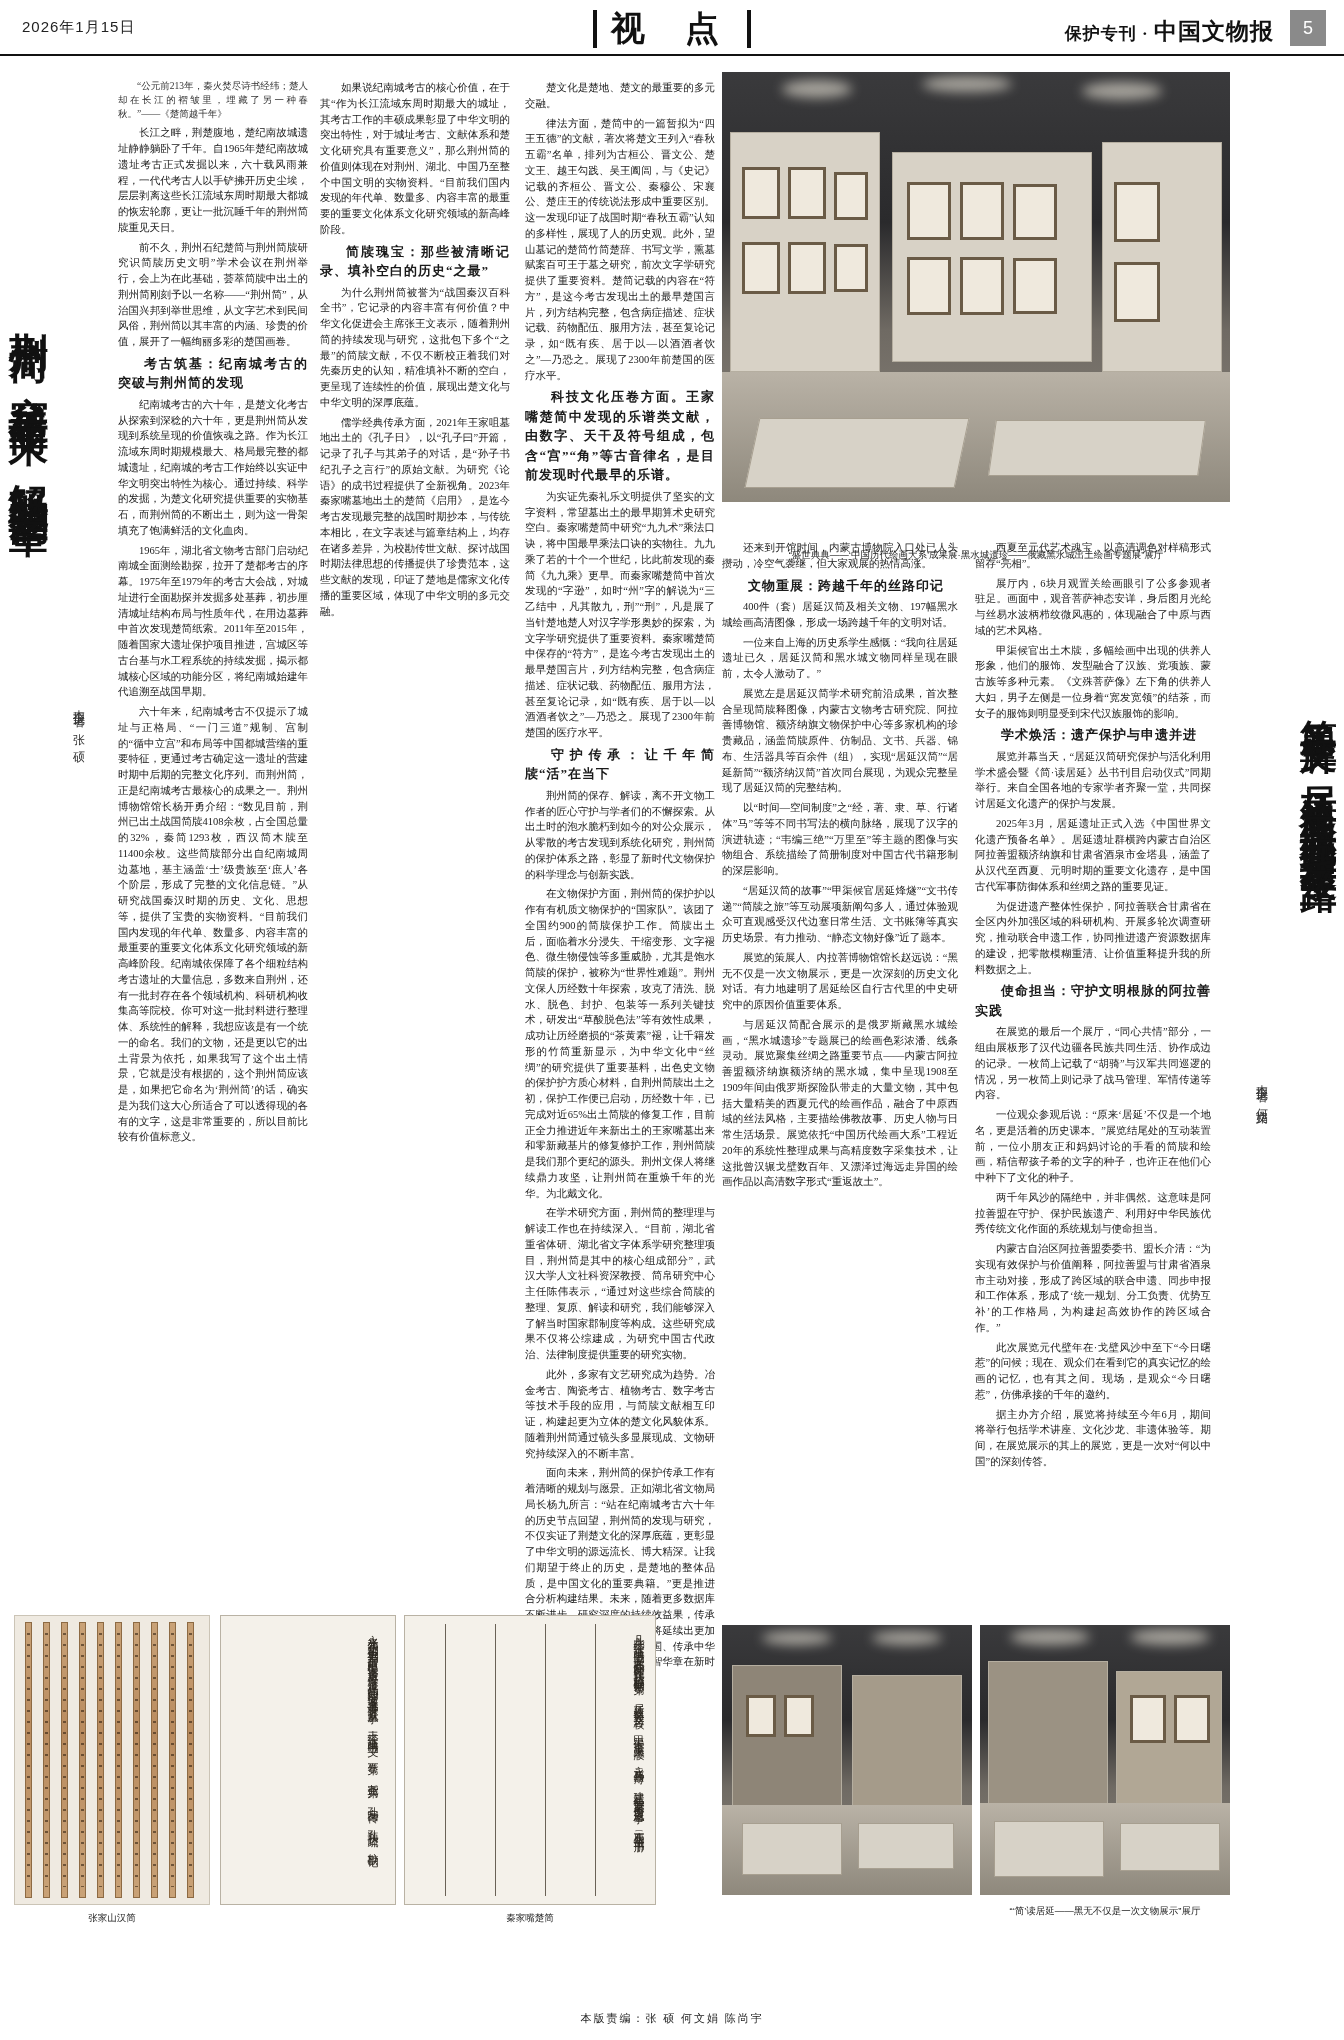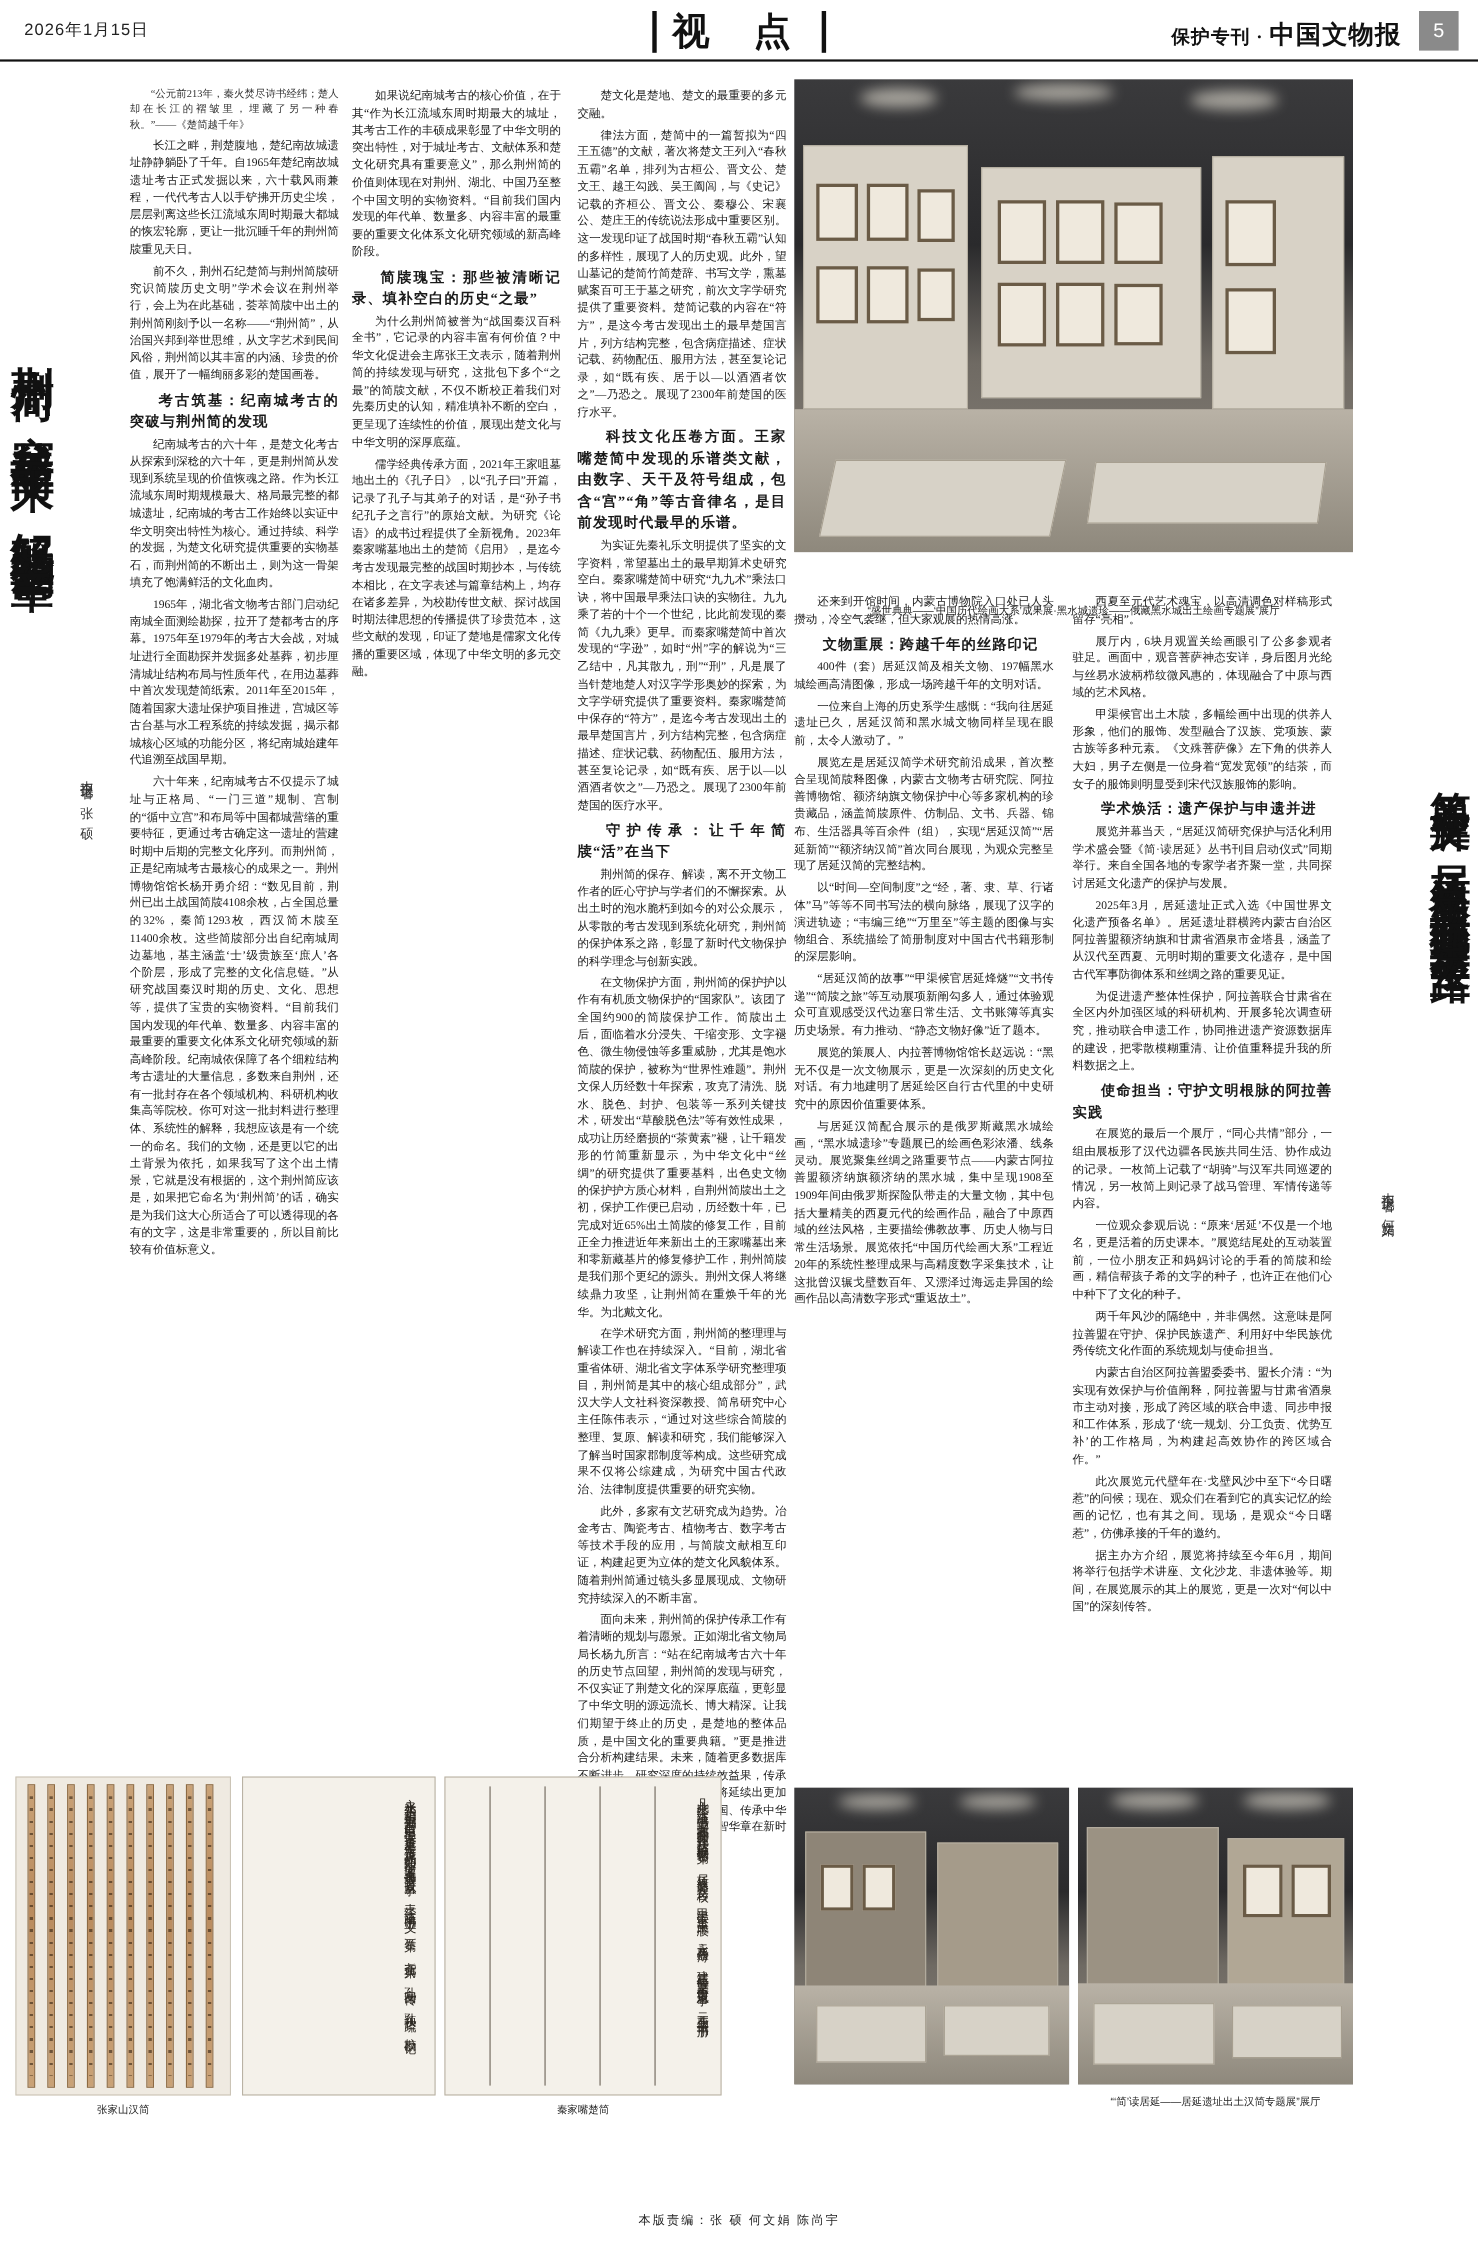--- a/index.html
+++ b/index.html
@@ -285,15 +285,15 @@
     <div class="ph-wall" style="left:136px; top:46px; width:106px; height:150px; background:#b1a795;"></div>
     <div class="ph-frame" style="left:150px; top:70px; width:36px; height:48px;"></div>
     <div class="ph-frame" style="left:194px; top:70px; width:36px; height:48px;"></div>
     <div class="ph-light" style="left:30px; top:4px; width:80px; height:16px;"></div>
     <div class="ph-light" style="left:150px; top:4px; width:80px; height:16px;"></div>
     <div class="ph-floor" style="height:92px;"></div>
     <div class="ph-case" style="left:14px; bottom:18px; width:110px; height:56px;"></div>
     <div class="ph-case" style="left:140px; bottom:24px; width:100px; height:48px;"></div>
   </div>
 </div>
-<div class="cap" style="left:900px; top:1905px; width:410px;">“‘简’读居延——居延遗址出土汉简专题展”展厅</div>
+<div class="cap" style="left:900px; top:1905px; width:410px;">“‘简’读居延——黑无不仅是一次文物展示”展厅</div>
 
 <div class="footer">本版责编：张 硕 何文娟 陈尚宇</div>
 
 </body></html>

